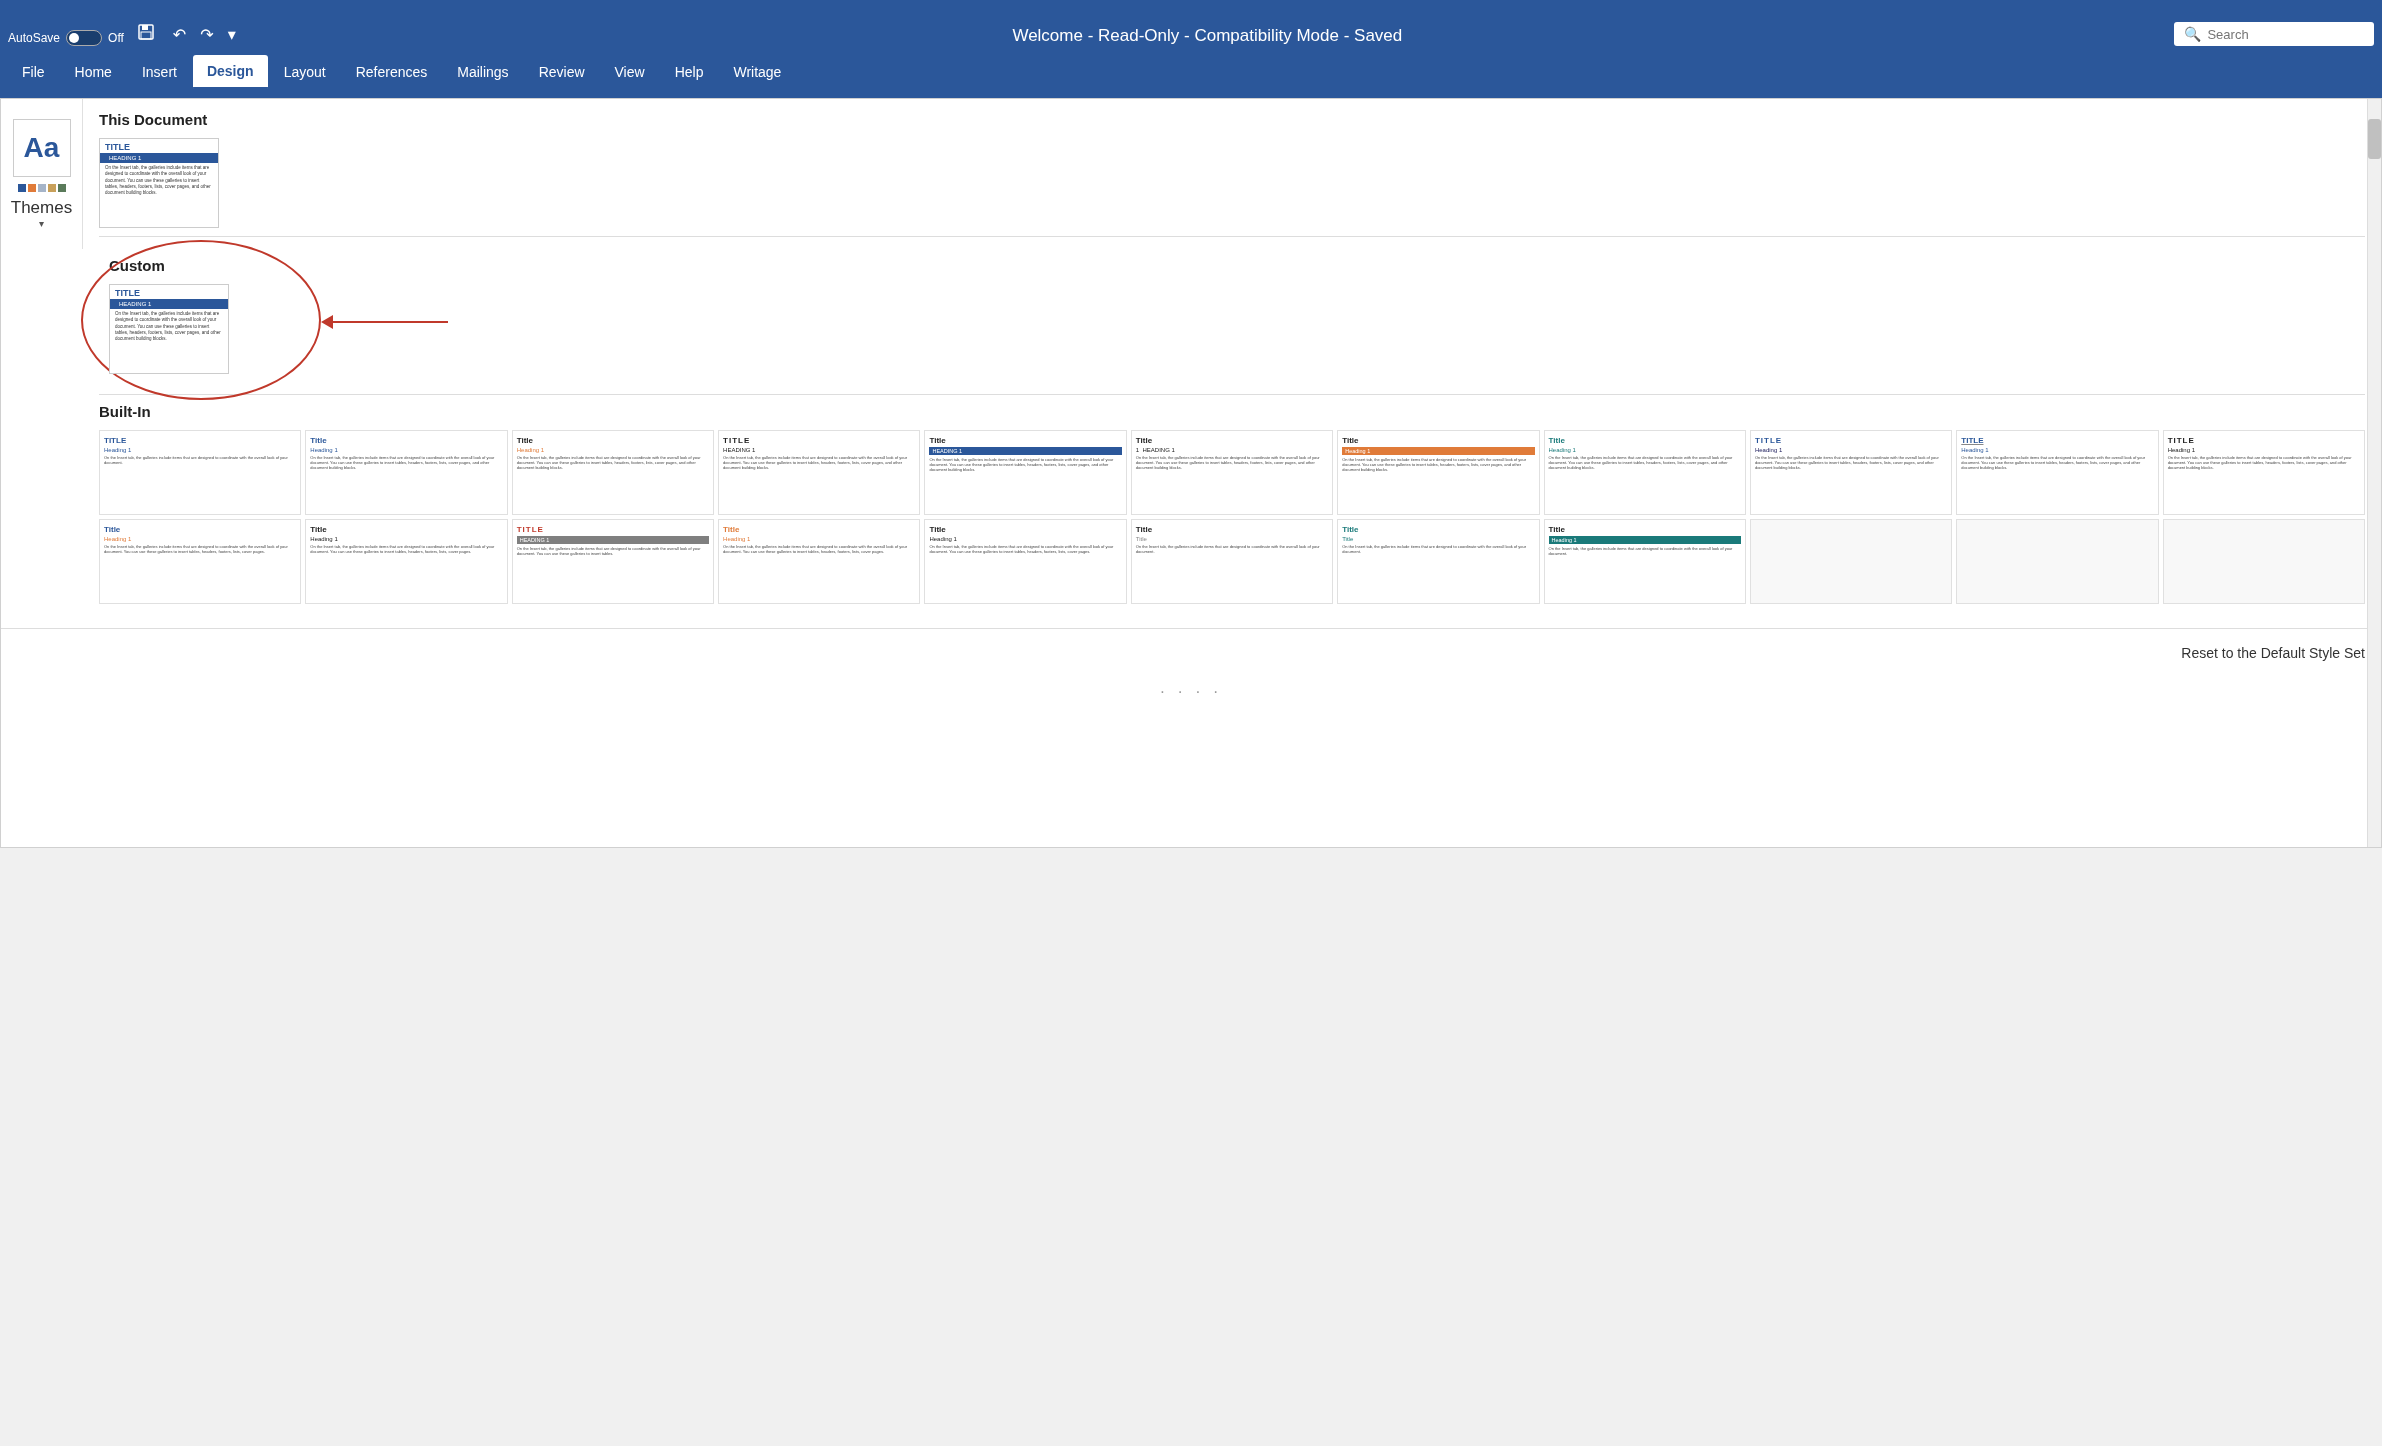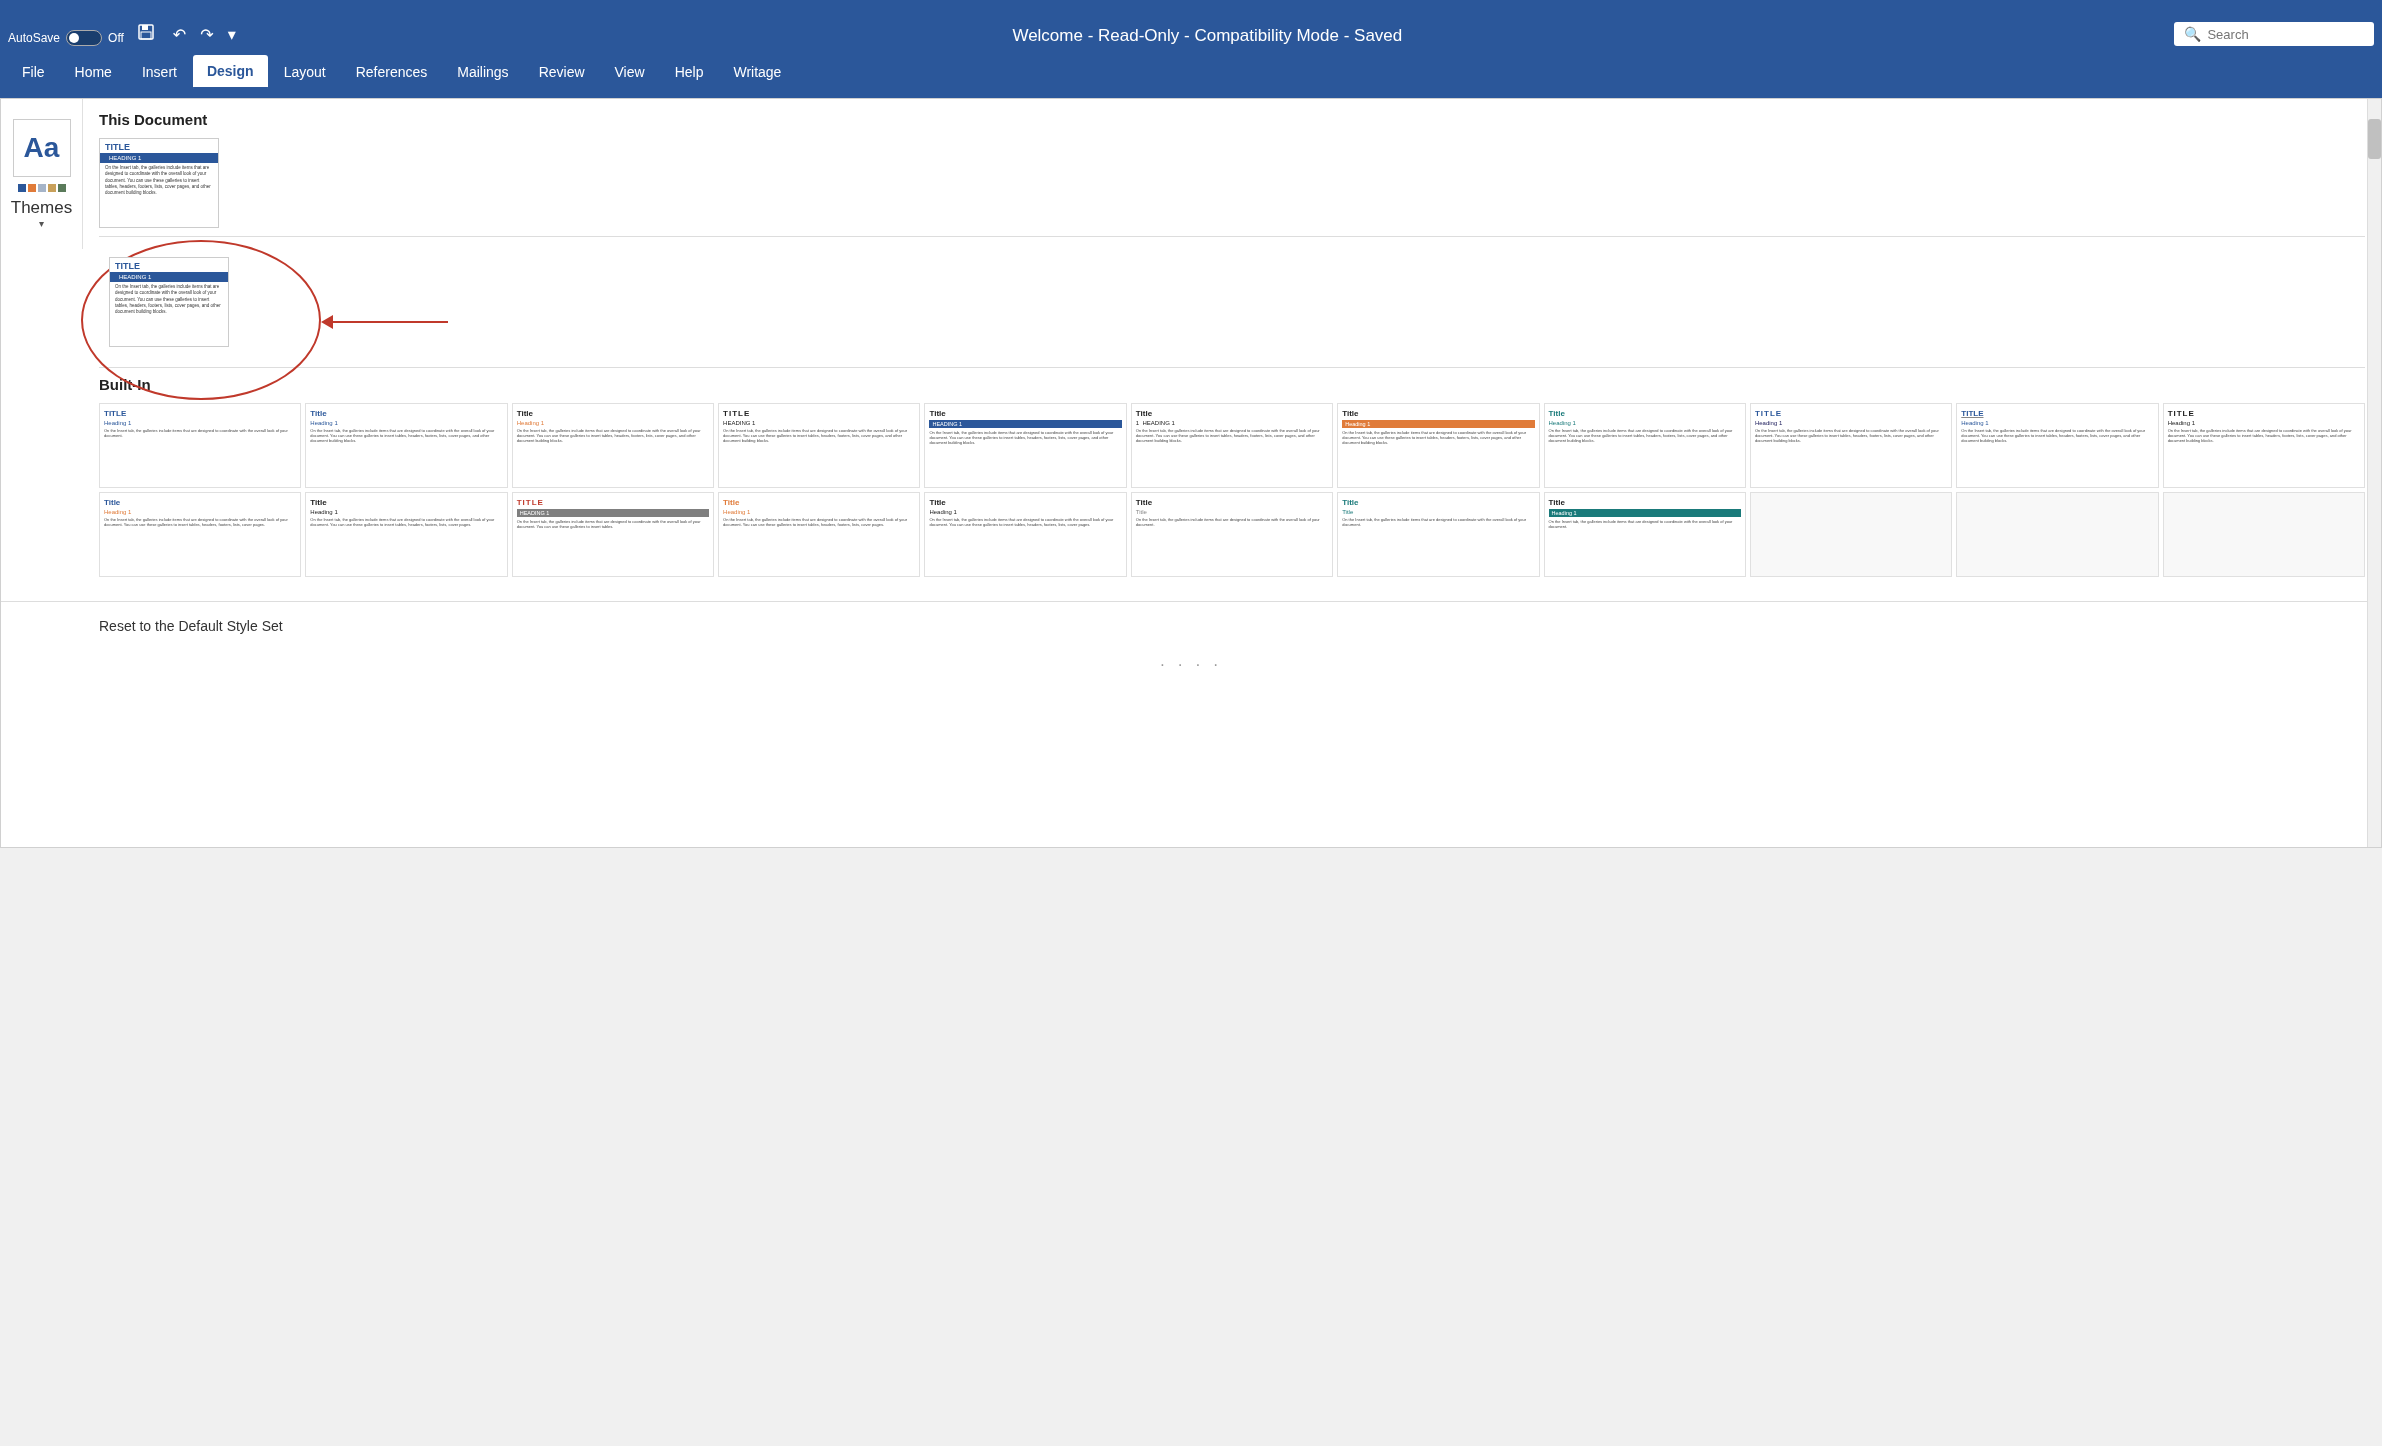--- a/index.html
+++ b/index.html
@@ -238,20 +238,21 @@
     .bottom-actions {
       background: white;
       border-top: 1px solid #ddd;
       padding: 8px 16px 8px 98px;
     }
     .bottom-action-item {
       padding: 8px 0;
       font-size: 14px;
       color: #333;
       cursor: pointer;
+      text-align: right;
     }
 
     
     .blue-title { color: #2b579a; }
     .orange-title { color: #e07b39; }
     .red-title { color: #c0392b; }
 
     .blue-heading { color: #2b579a; }
     .orange-heading { color: #e07b39; }
 
@@ -332,20 +333,21 @@
             <span class="theme-card-heading">HEADING 1</span>
           </div>
           <div class="theme-card-body">On the Insert tab, the galleries include items that are designed to coordinate with the overall look of your document. You can use these galleries to insert tables, headers, footers, lists, cover pages, and other document building blocks.</div>
         </div>
       </div>
     </div>
 
     <div class="section-divider"></div>
 
     <div class="custom-section" style="position:relative; padding-left:10px;">
+      <div class="section-header">Custom</div>
       <div style="display:flex;gap:8px;position:relative;">
         <div class="theme-card" style="position:relative;z-index:2;">
           <div class="theme-card-title blue-title">TITLE</div>
           <div class="heading-bar bar-blue">
             <span class="theme-card-heading">HEADING 1</span>
           </div>
           <div class="theme-card-body">On the Insert tab, the galleries include items that are designed to coordinate with the overall look of your document. You can use these galleries to insert tables, headers, footers, lists, cover pages, and other document building blocks.</div>
         </div>
       </div>
 

